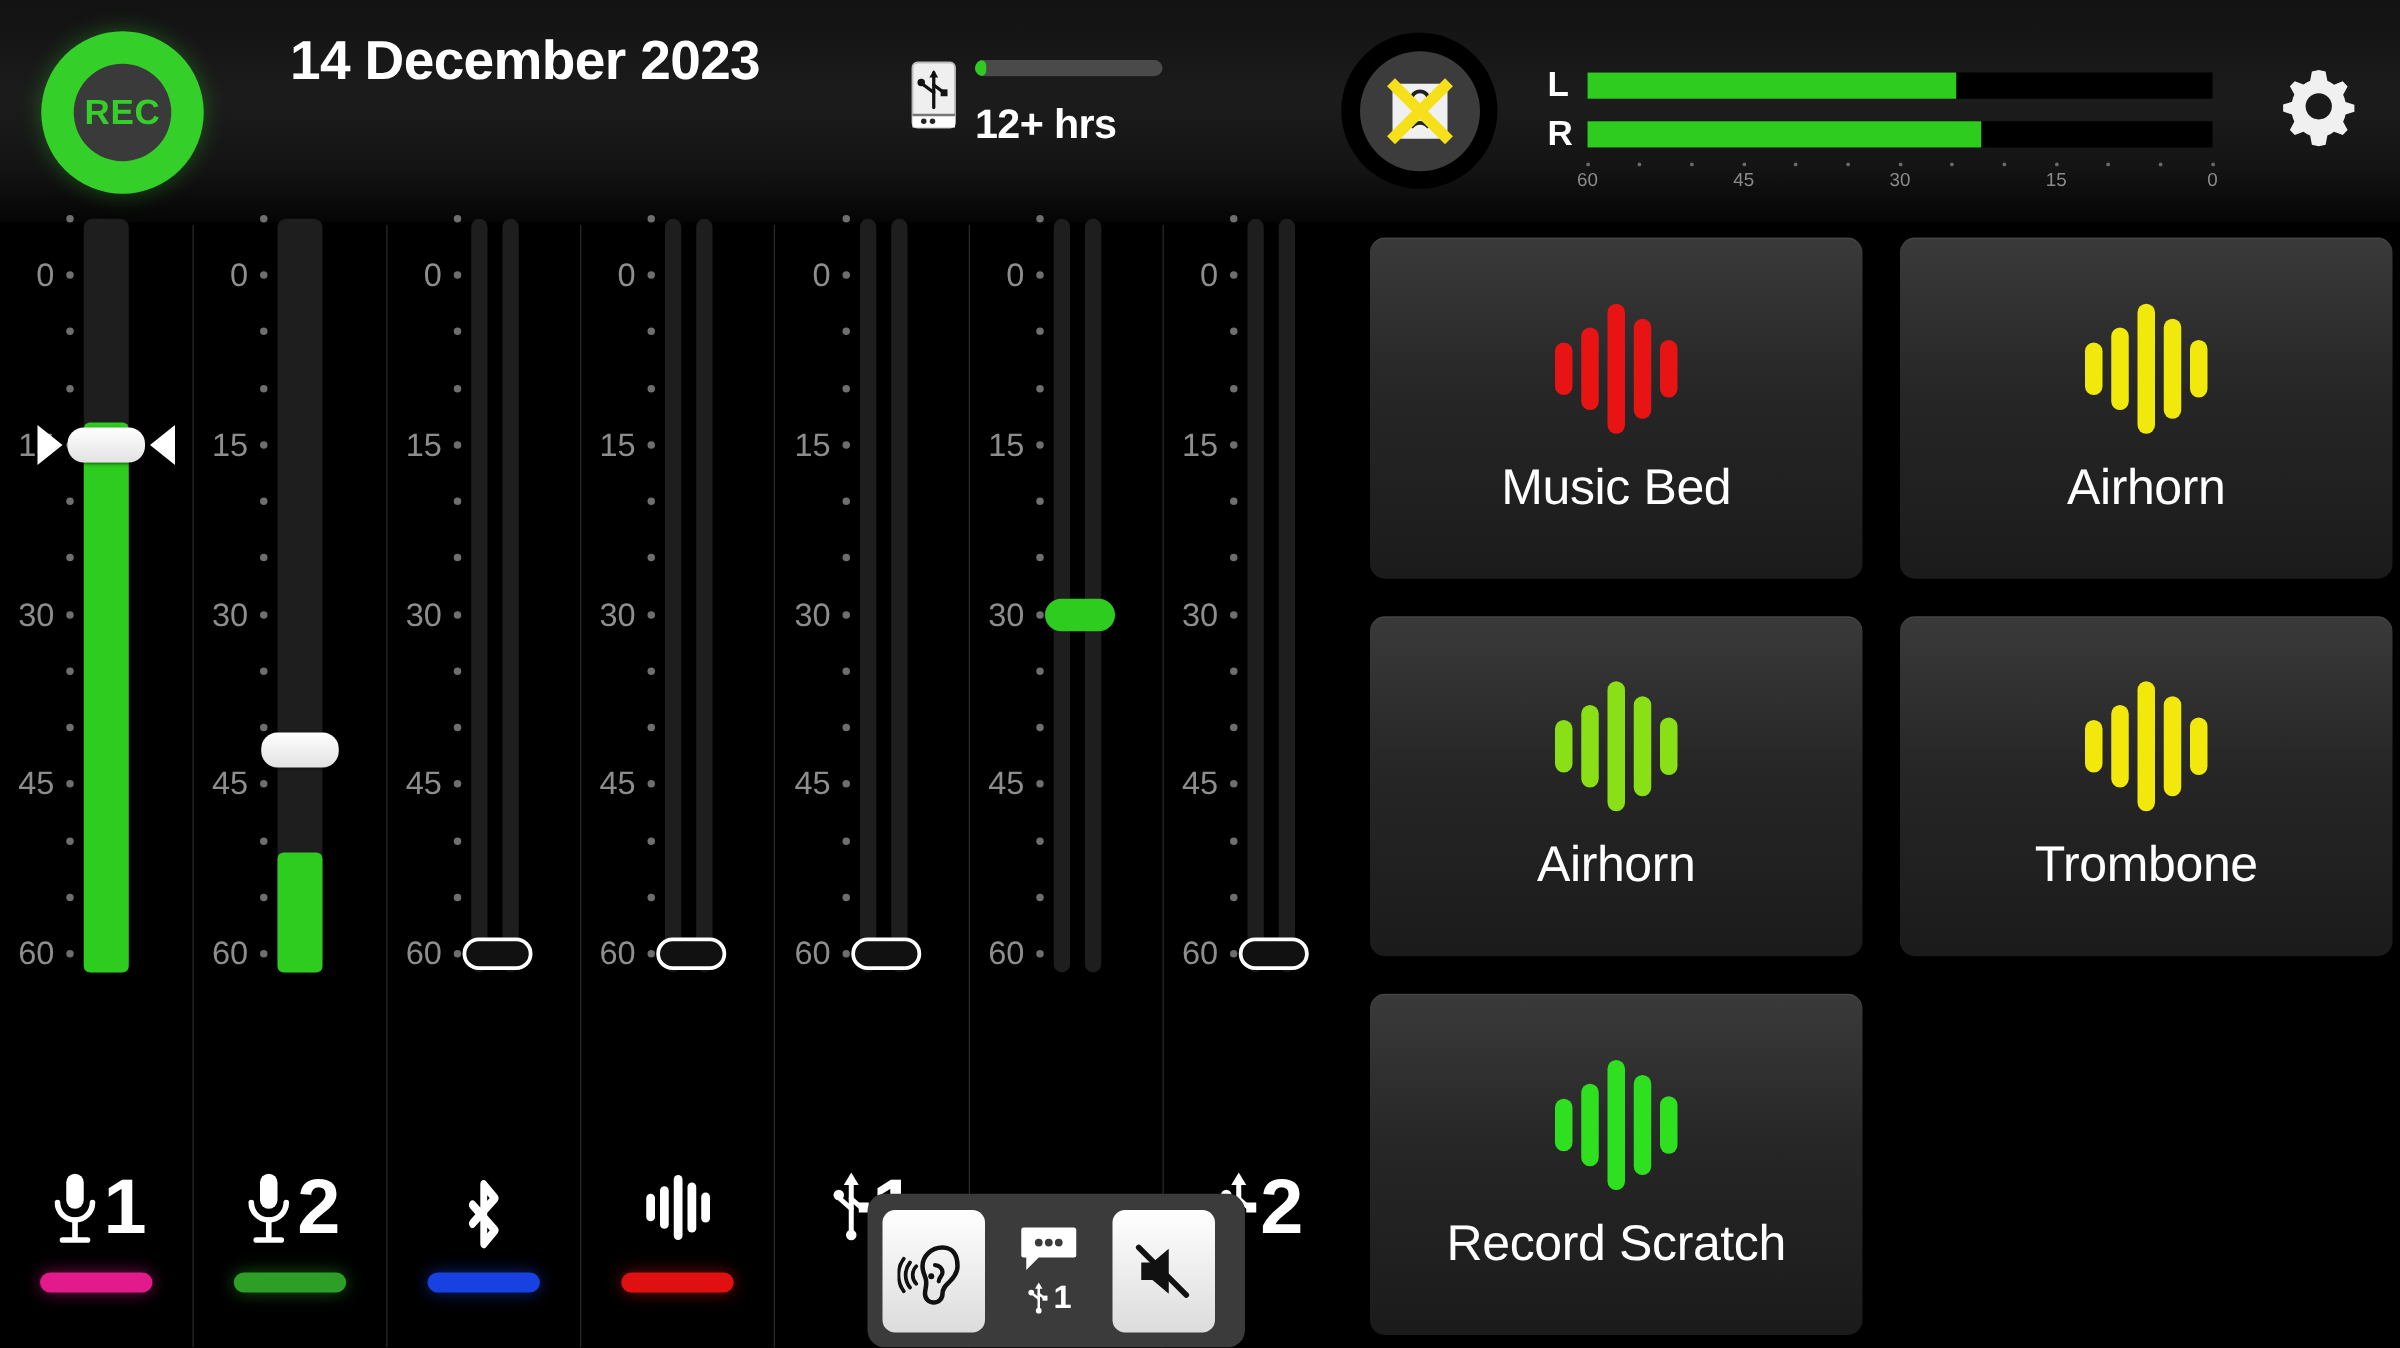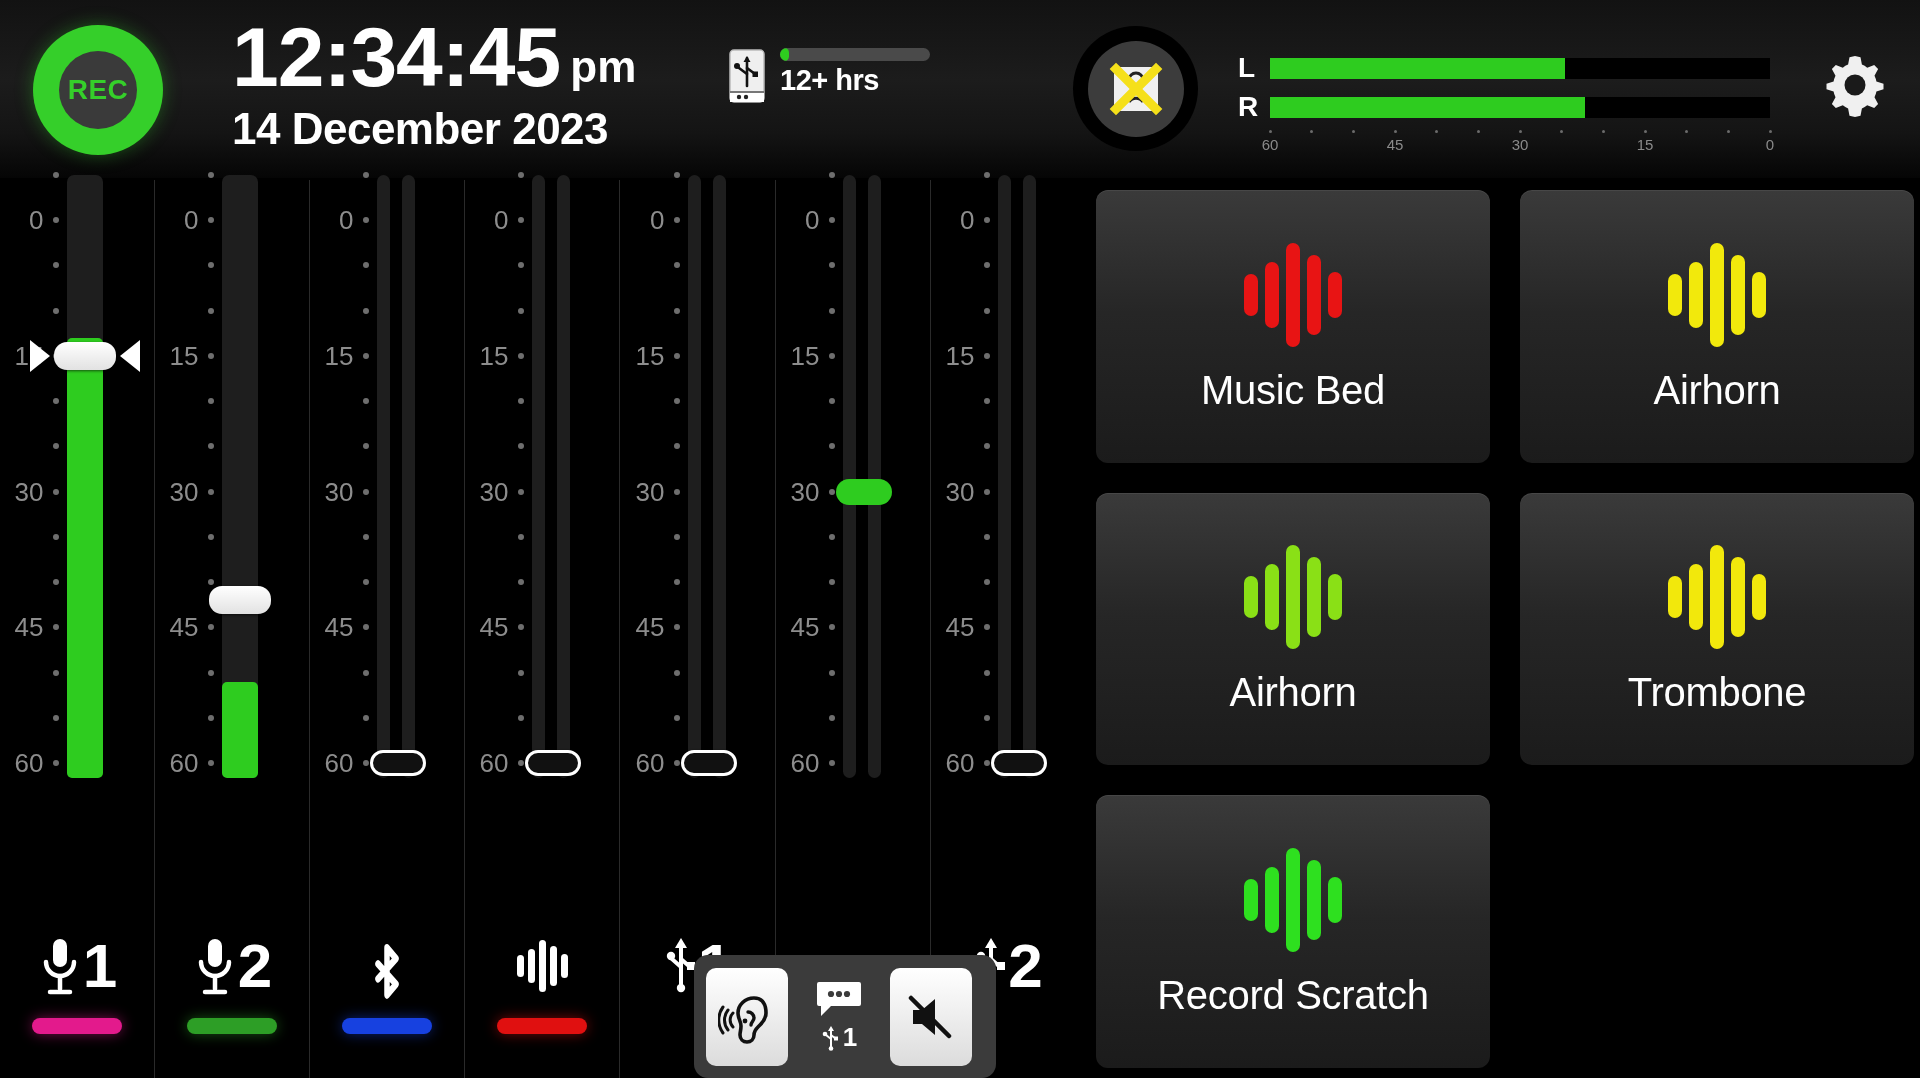--- a/index.html
+++ b/index.html
@@ -36,21 +36,21 @@
   .ampm{ font-size:44px; font-weight:bold; margin-left:10px; margin-bottom:6px; color:#fff; }
   .date{ font-size:44px; font-weight:bold; margin-top:6px; color:#fff; letter-spacing:-0.5px; }
 
   .usbgroup{ position:absolute; left:728px; top:48px; display:flex; align-items:flex-start; }
   .usb-drive{ width:38px; height:56px; position:relative; }
   .storagewrap{ margin-left:14px; }
   .storagebar{
     width:150px; height:13px; border-radius:7px; background:#4a4a4a; position:relative; overflow:hidden;
   }
   .storagefill{ height:100%; border-radius:7px; background:#2ecc1f; }
-  .storagetext{ font-size:29px; font-weight:bold; color:#fff; margin-top:3px; letter-spacing:-0.5px; }
+  .storagetext{ font-size:33px; font-weight:bold; color:#fff; margin-top:19px; letter-spacing:-0.5px; }
 
   .castbtn{
     position:absolute; left:1073px; top:26px; width:125px; height:125px;
     border-radius:50%; background:#000;
     display:flex; align-items:center; justify-content:center;
   }
   .castbtn .disc{
     width:96px; height:96px; border-radius:50%; background:#3c3c3c;
     display:flex; align-items:center; justify-content:center; position:relative;
   }
@@ -137,24 +137,20 @@
 
   <div class="topbar">
 
     <div class="rec-btn">
       <div class="inner">
         <span>REC</span>
       </div>
     </div>
 
     <div class="clockwrap">
-      <div class="clock-row">
-        <div class="clock">12:34:45</div>
-        <div class="ampm">pm</div>
-      </div>
       <div class="date">14 December 2023</div>
     </div>
 
     <div class="usbgroup">
       <div class="usb-drive">
         <svg width="38" height="56" viewBox="0 0 38 56">
           <rect x="2" y="2" width="34" height="52" rx="4" fill="#efefef" stroke="#bbb" stroke-width="1.5"></rect>
           <rect x="2" y="44" width="34" height="10" fill="#ffffff"></rect>
           <line x1="2" y1="44" x2="36" y2="44" stroke="#777" stroke-width="2"></line>
           <circle cx="11" cy="49" r="2.2" fill="#222"></circle>

